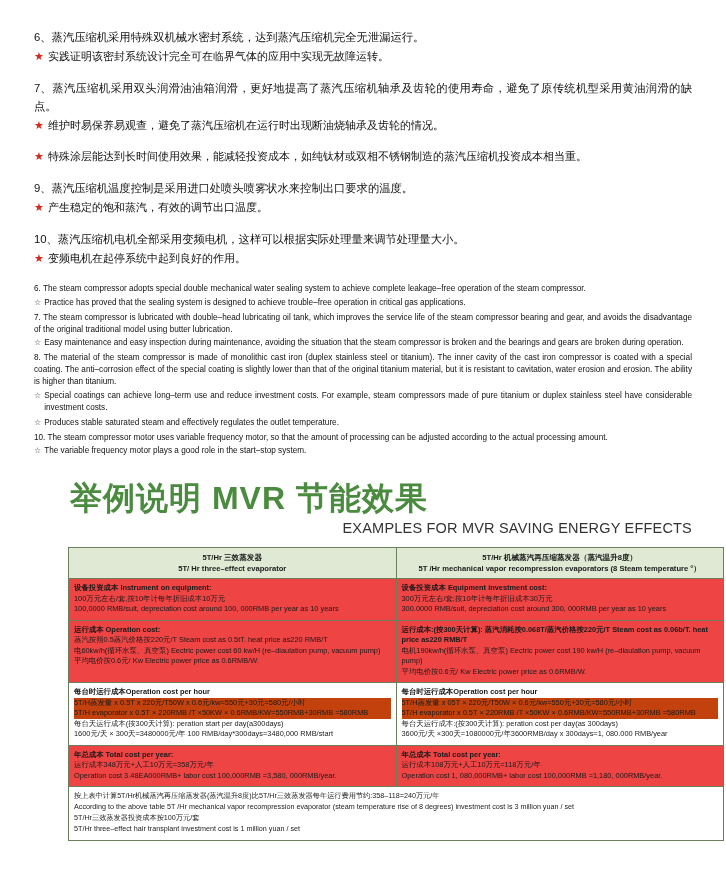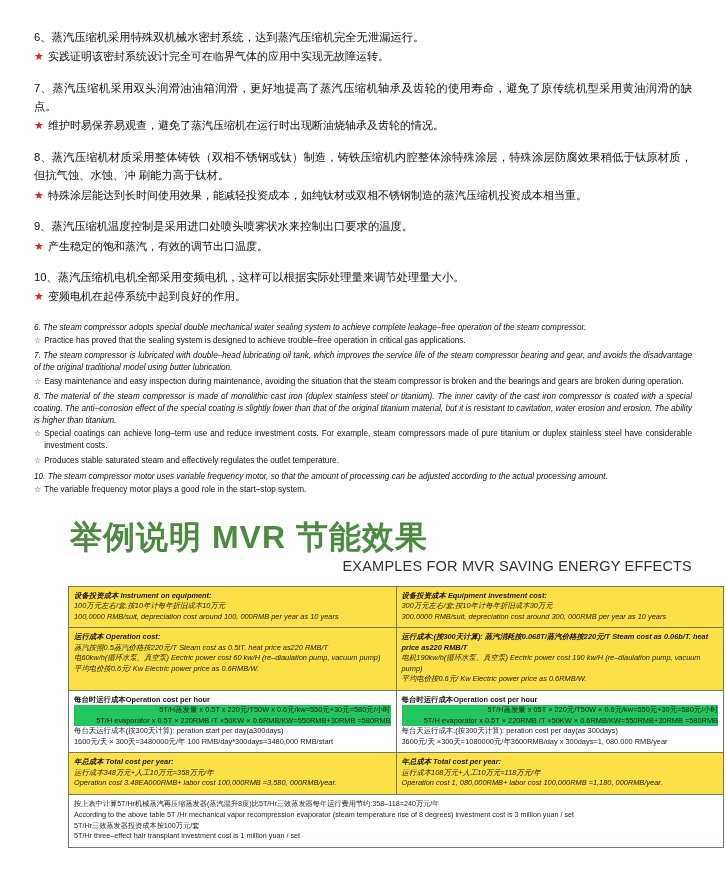--- a/index.html
+++ b/index.html
@@ -58,21 +58,20 @@
   
   .en-block {
     margin-top: 16px;
   }
   .en-para {
     font-size: 8.2px;
     line-height: 1.48;
     color: #111;
     text-align: justify;
     margin: 0 0 1px 0;
-    font-style: italic;
   }
   .en-star {
     font-size: 8.2px;
     line-height: 1.48;
     color: #111;
     margin: 0 0 3px 0;
     display: flex;
     align-items: flex-start;
     text-align: justify;
   }
@@ -130,25 +129,24 @@
     padding: 4px 4px;
     font-size: 7.6px;
     line-height: 1.45;
   }
   .cell-title {
     font-weight: bold;
     display: block;
   }
   .cell-line { display: block; }
   .hl-yellow {
-    background: #22c55e;
-    text-align: right;
+    background: #c2410c;
   }
   .row-white td { background: #ffffff; }
-  .row-cream td { background: #fde047; font-style: italic; }
+  .row-cream td { background: #ef4444; }
   .note-row td {
     background: #ffffff;
     font-size: 7.2px;
     line-height: 1.5;
     border-left: 1px solid #6b7f5d;
     border-right: 1px solid #6b7f5d;
     border-top: 1px solid #6b7f5d;
     border-bottom: 1px solid #6b7f5d;
   }
   .note-cn { display: block; }
@@ -171,21 +169,20 @@
 
     <div class="cn-block">
       <p class="cn-para">7、蒸汽压缩机采用双头润滑油油箱润滑，更好地提高了蒸汽压缩机轴承及齿轮的使用寿命，避免了原传统机型采用黄油润滑的缺点。</p>
       <p class="cn-star">
         <span class="star-glyph">★</span>
         <span class="cn-star-text">维护时易保养易观查，避免了蒸汽压缩机在运行时出现断油烧轴承及齿轮的情况。</span>
       </p>
     </div>
 
     <div class="cn-block">
-      <p class="cn-para">8、蒸汽压缩机材质采用整体铸铁（双相不锈钢或钛）制造，铸铁压缩机内腔整体涂特殊涂层，特殊涂层防腐效果稍低于钛原材质，但抗气蚀、水蚀、冲 刷能力高于钛材。</p>
       <p class="cn-star">
         <span class="star-glyph">★</span>
         <span class="cn-star-text">特殊涂层能达到长时间使用效果，能减轻投资成本，如纯钛材或双相不锈钢制造的蒸汽压缩机投资成本相当重。</span>
       </p>
     </div>
 
     <div class="cn-block">
       <p class="cn-para">9、蒸汽压缩机温度控制是采用进口处喷头喷雾状水来控制出口要求的温度。</p>
       <p class="cn-star">
         <span class="star-glyph">★</span>
@@ -234,20 +231,30 @@
     </p>
   </div>
 
   <div class="headline-wrap">
     <div class="headline-cn">举例说明 MVR 节能效果</div>
     <div class="headline-en">EXAMPLES FOR MVR SAVING ENERGY EFFECTS</div>
   </div>
 
   <table class="cmp-table">
     <tbody>
+      <tr class="hdr">
+        <td class="col-a">
+          <span class="cell-line">5T/Hr 三效蒸发器</span>
+          <span class="cell-line">5T/ Hr  three–effect evaporator</span>
+        </td>
+        <td class="col-b">
+          <span class="cell-line">5T/Hr 机械蒸汽再压缩蒸发器（蒸汽温升8度）</span>
+          <span class="cell-line">5T /Hr mechanical vapor recompression evaporators (8 Steam temperature °）</span>
+        </td>
+      </tr>
 
       <tr class="row-cream">
         <td>
           <span class="cell-line cell-title">设备投资成本 Instrument on equipment:</span>
           <span class="cell-line">100万元左右/套,按10年计每年折旧成本10万元</span>
           <span class="cell-line">100,0000 RMB/suit, depreciation cost around 100, 000RMB per year as 10 years</span>
         </td>
         <td>
           <span class="cell-line cell-title">设备投资成本 Equipment investment cost:</span>
           <span class="cell-line">300万元左右/套;按10年计每年折旧成本30万元</span>

